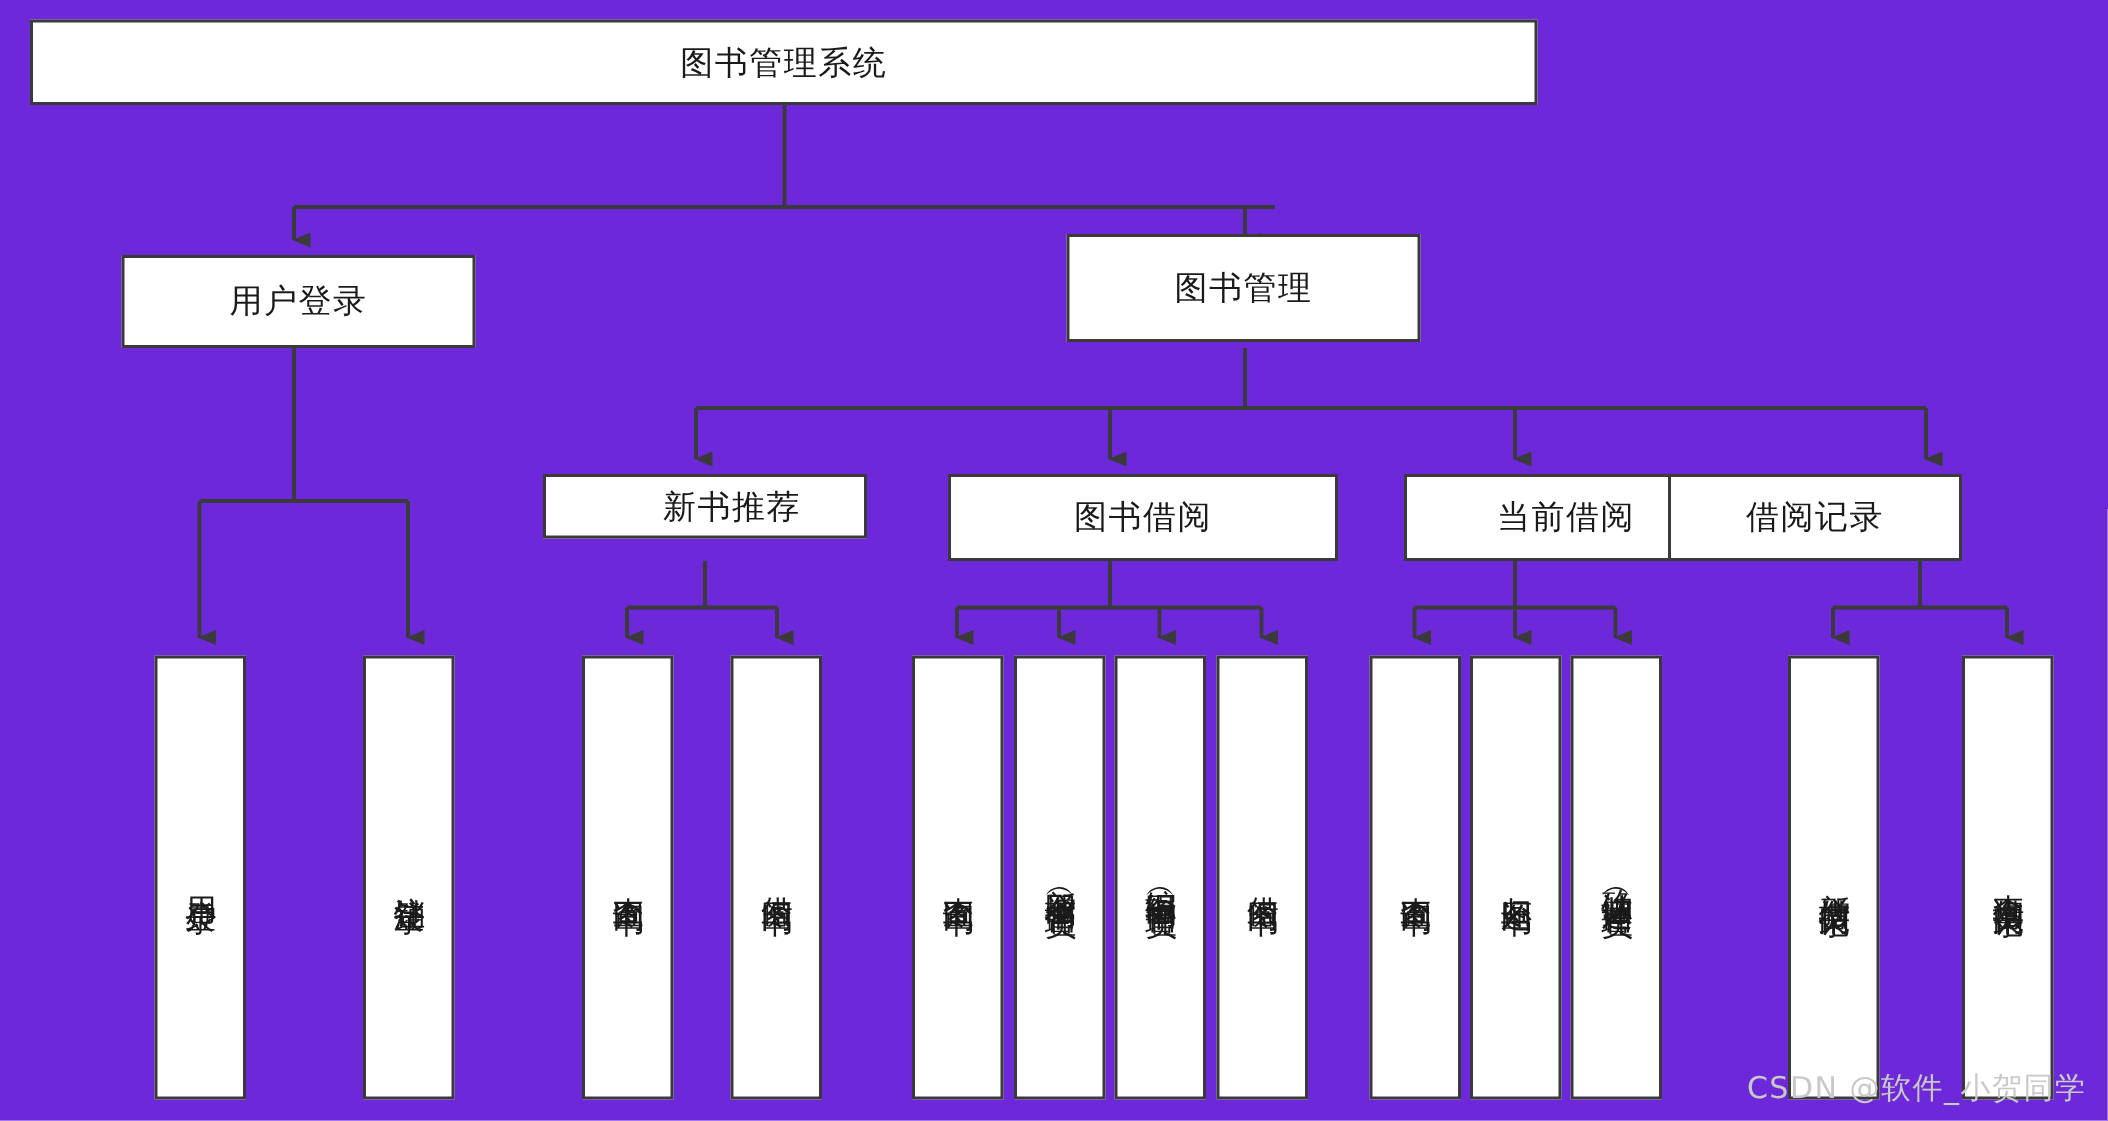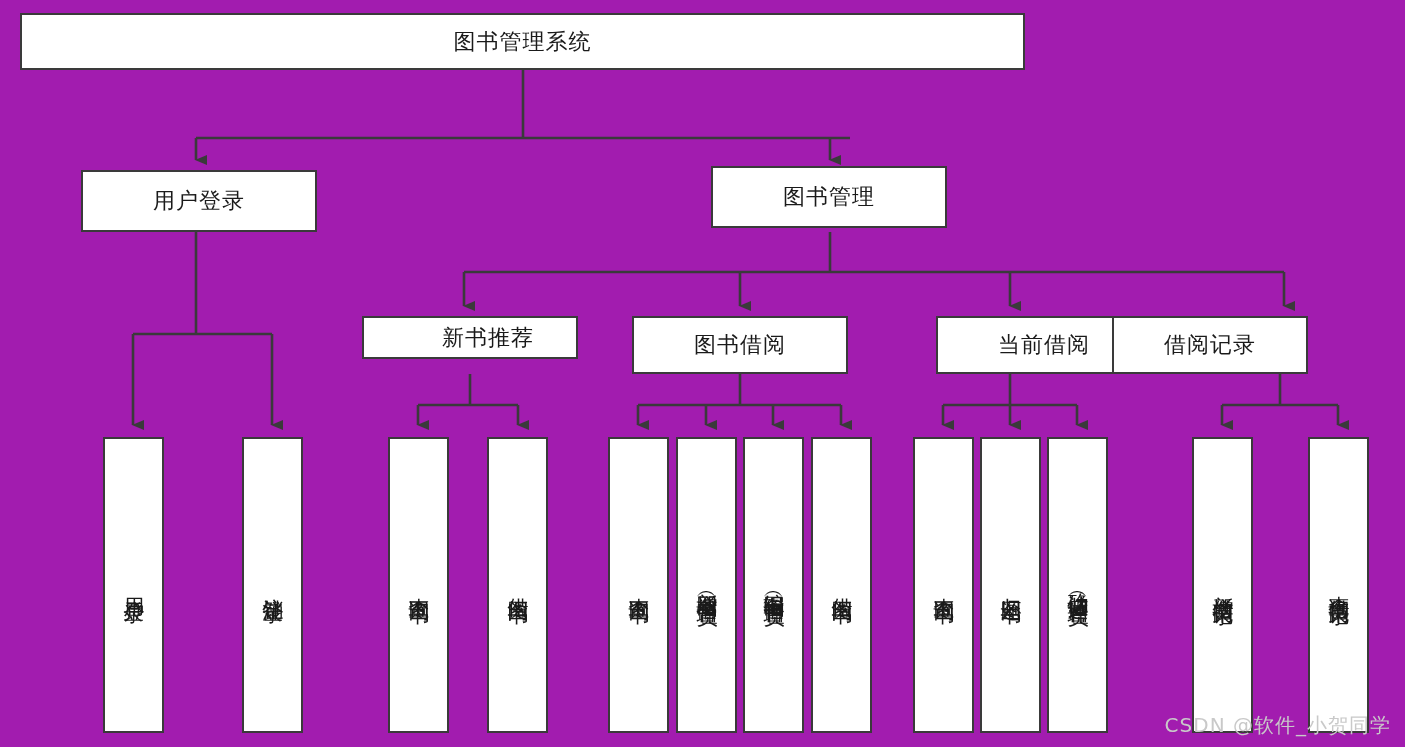--- a/index.html
+++ b/index.html
@@ -10,21 +10,21 @@
   body {
     width: 1405px;
     height: 747px;
     font-family: "DejaVu Sans", "Liberation Sans", sans-serif;
     overflow: hidden;
   }
   #stage {
     position: relative;
     width: 1405px;
     height: 747px;
-    background: #a21caf;
+    background: #6d28d9;
     text-align: center;
   }
   #wires {
     position: absolute;
     left: 0;
     top: 0;
     width: 1405px;
     height: 747px;
   }
   .node {
@@ -122,28 +122,28 @@
     </g>
   </svg>
 
   <div class="node h" style="left:20px; top:13px; width:1005px; height:57px;">
     <span>图书管理系统</span>
   </div>
 
   <div class="node h" style="left:81px; top:170px; width:236px; height:62px;">
     <span>用户登录</span>
   </div>
-  <div class="node h" style="left:711px; top:166px; width:236px; height:62px;">
+  <div class="node h" style="left:711px; top:156px; width:236px; height:72px;">
     <span>图书管理</span>
   </div>
 
   <div class="node h" style="left:362px; top:316px; width:216px; height:43px;padding-left:36px;">
     <span>新书推荐</span>
   </div>
-  <div class="node h" style="left:632px; top:316px; width:216px; height:58px;">
+  <div class="node h" style="left:632px; top:316px; width:260px; height:58px;">
     <span>图书借阅</span>
   </div>
   <div class="node h" style="left:902px; top:316px; width:216px; height:58px;margin-left:34px;">
     <span>当前借阅</span>
   </div>
   <div class="node h" style="left:1112px; top:316px; width:196px; height:58px;">
     <span>借阅记录</span>
   </div>
 
   <div class="node v" style="left:103px; top:437px; width:61px; height:296px;">

